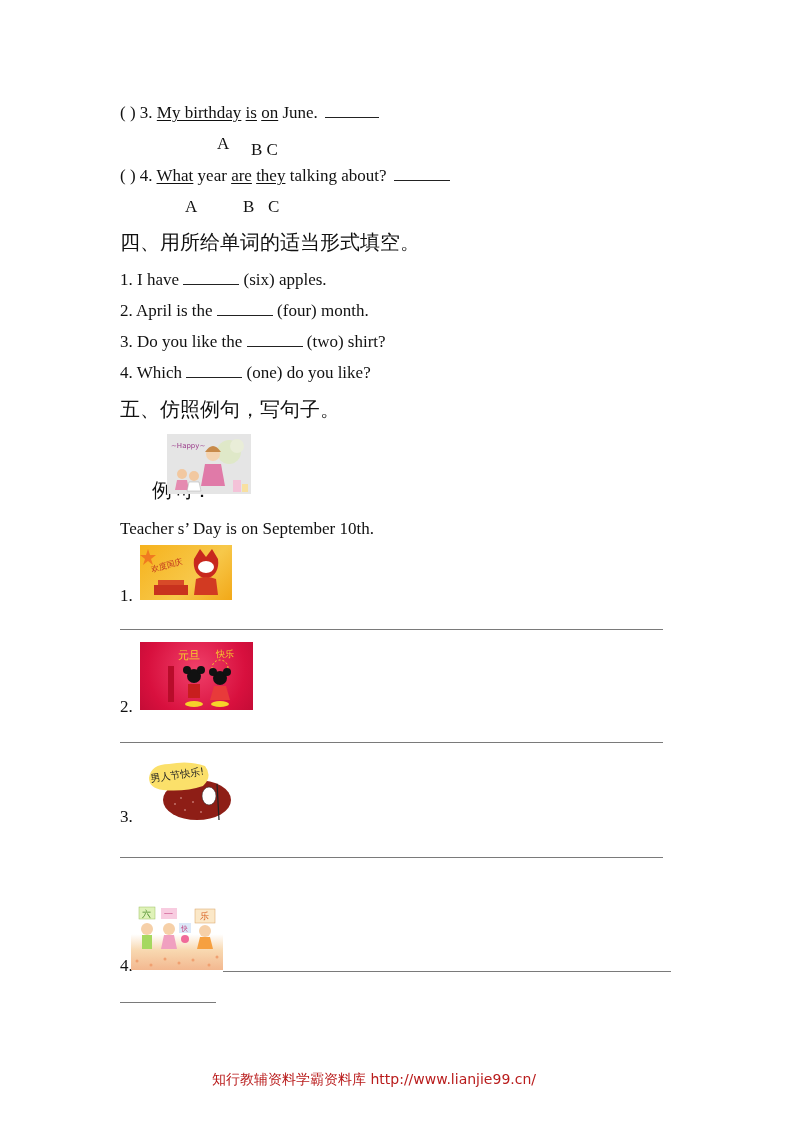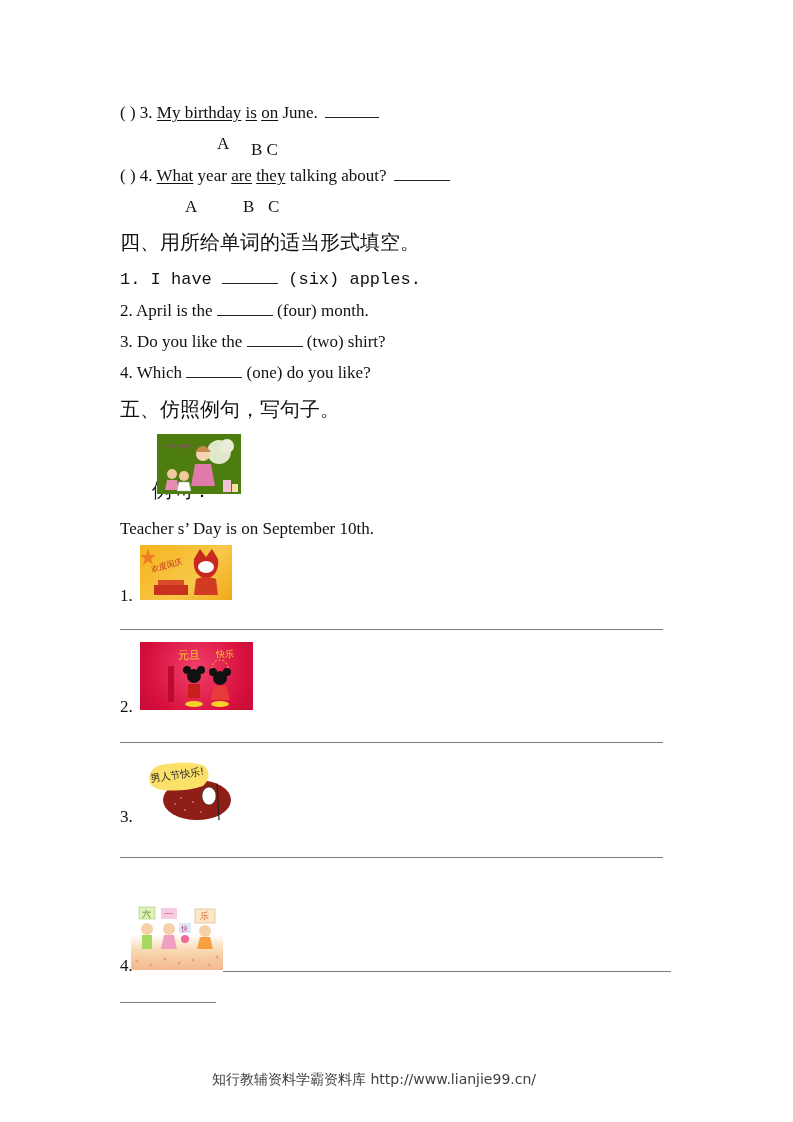--- a/index.html
+++ b/index.html
@@ -5,21 +5,21 @@
   html, body { margin: 0; padding: 0; background: #ffffff; }
   body { width: 793px; height: 1122px; position: relative; overflow: hidden;
          font-family: "Liberation Serif", "DejaVu Serif", serif; color: #111; }
   .abs { position: absolute; }
   .line { font-size: 17px; white-space: nowrap; line-height: 18px; }
   .cjk { font-family: Liberation Sans, sans-serif; font-size: 20px; white-space: nowrap; line-height: 18px; }
   u { text-decoration: underline; text-underline-offset: 2px; }
   .blank { display:inline-block; border-bottom: 1px solid #222; height: 12px; vertical-align: baseline; }
   .rule { position: absolute; height: 0; border-top: 1.5px solid #7a7a7a; }
   .pic { position: absolute; overflow: hidden; }
-  .footer { font-family: "DejaVu Sans", sans-serif; font-size: 14px; color: #404040; white-space: nowrap; }
+  .footer { font-family: "DejaVu Sans", sans-serif; font-size: 14px; color: #b91c1c; white-space: nowrap; }
 </style>
 </head>
 <body>
 
 <div class="abs line" style="left:120px; top:104px;">
   <span>(    )</span>
   <span>3.</span>
   <u>My birthday</u><span> </span><u>is</u><span> </span><u>on</u><span> June.</span>
   <span class="blank" style="width:54px; margin-left:3px;"></span>
 </div>
@@ -31,38 +31,38 @@
   <span>4.</span>
   <u>What</u><span> year </span><u>are</u><span> </span><u>they</u><span> talking about?</span>
   <span class="blank" style="width:56px; margin-left:3px;"></span>
 </div>
 <div class="abs line" style="left:185px; top:198px;">A</div>
 <div class="abs line" style="left:243px; top:198px;">B</div>
 <div class="abs line" style="left:268px; top:198px;">C</div>
 
 <div class="abs cjk" style="left:120px; top:233px;">四、用所给单词的适当形式填空。</div>
 
-<div class="abs line" style="left:120px; top:271px;font-family:Liberation Mono, monospace;">
+<div class="abs line" style="left:120px; top:271px;">
   <span>1. I have </span><span class="blank" style="width:56px;"></span><span> (six) apples.</span>
 </div>
 <div class="abs line" style="left:120px; top:302px;">
   <span>2. April is the </span><span class="blank" style="width:56px;"></span><span> (four) month.</span>
 </div>
 <div class="abs line" style="left:120px; top:333px;">
   <span>3. Do you like the </span><span class="blank" style="width:56px;"></span><span> (two) shirt?</span>
 </div>
 <div class="abs line" style="left:120px; top:364px;">
   <span>4. Which </span><span class="blank" style="width:56px;"></span><span> (one) do you like?</span>
 </div>
 
 <div class="abs cjk" style="left:120px; top:400px;">五、仿照例句，写句子。</div>
 
 <div class="abs cjk" style="left:120px; top:481px;margin-left:32px;">例句：</div>
 
-<div class="pic" style="left:157px; top:434px; width:84px; height:60px; background:#4d7c0f;text-align:right;">
+<div class="pic" style="left:167px; top:434px; width:84px; height:60px; background:#e5e5e5;text-align:right;">
   <svg width="84" height="60" viewBox="0 0 84 60">
     <text x="4" y="14" font-size="7" fill="#9a3b8a" font-family="DejaVu Sans, sans-serif">~Happy~</text>
     <circle cx="62" cy="18" r="12" fill="#dfe8c8"></circle>
     <circle cx="70" cy="12" r="7" fill="#e9edd8"></circle>
     <circle cx="46" cy="20" r="7" fill="#f4d3b0"></circle>
     <path d="M38 18 q8 -12 16 0" fill="#c88a4a"></path>
     <path d="M38 30 l16 0 l4 22 l-24 0 z" fill="#e07aa8"></path>
     <circle cx="15" cy="40" r="5" fill="#f2c8a0"></circle>
     <path d="M10 46 l10 0 l2 10 l-14 0 z" fill="#e58ab0"></path>
     <circle cx="27" cy="42" r="5" fill="#f2c8a0"></circle>

